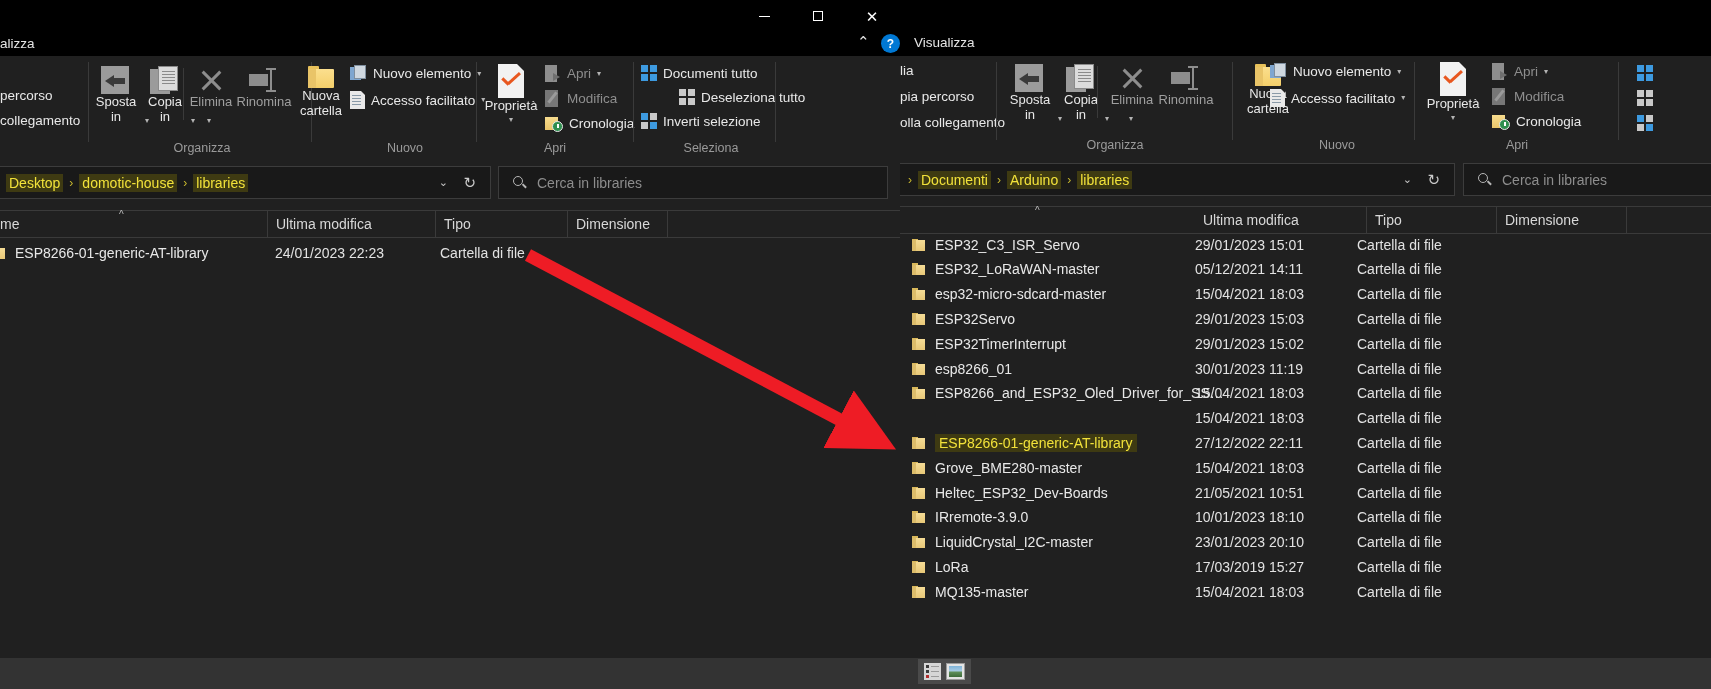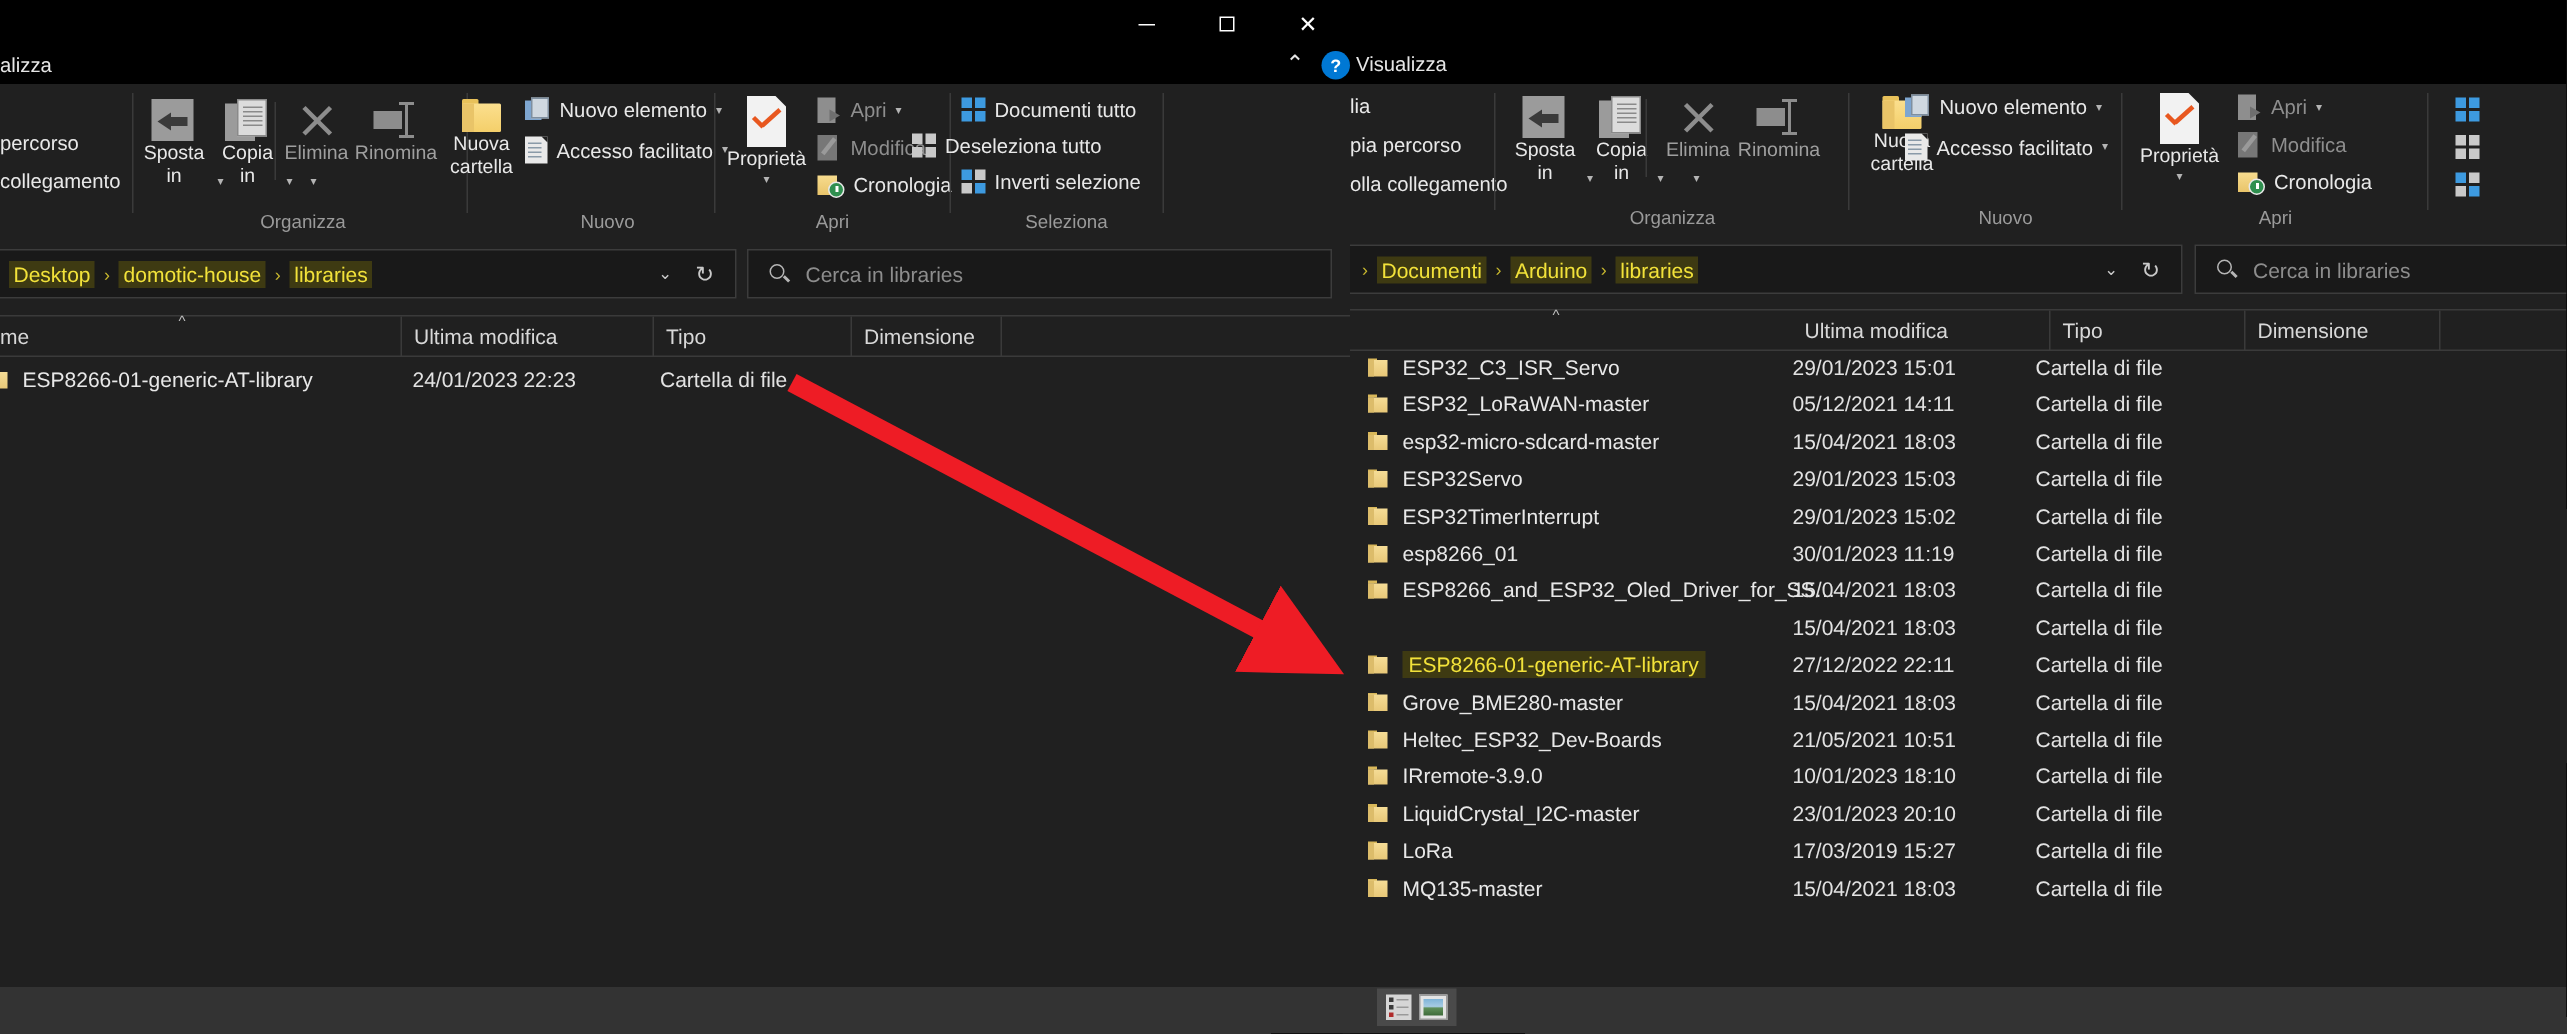--- a/index.html
+++ b/index.html
@@ -200,21 +200,21 @@
   .arrow-svg { position:absolute; left:0; top:0; pointer-events:none; }
 </style>
 </head>
 <body>
 
 <div id="root">
 
   <div class="window" style="left:895px; top:0; width:816px; height:689px; background:#202020;">
 
     <div style="position:absolute; left:0; top:0; width:816px; height:56px; background:#000;"></div>
-    <div class="menuitem" style="left:9px; top:31px;">Visualizza</div>
+    <div class="menuitem" style="left:19px; top:31px;">Visualizza</div>
 
     <div class="ribbon" style="position:absolute; left:0; top:56px; width:816px; height:101px;">
 
       <div class="leftcut" style="left:5px; top:7px;">lia</div>
       <div class="leftcut" style="left:5px; top:33px;">pia percorso</div>
       <div class="leftcut" style="left:5px; top:59px;">olla collegamento</div>
 
       <div class="ribbon-sep" style="left:101px; top:6px; height:78px;"></div>
 
       <div class="bigbtn" style="left:1000px;"></div>
@@ -693,21 +693,21 @@
 
       <div class="smallbtn" style="left:641px; top:9px;">
         <span class="sel-all-ico">
             <i class="sq-a"></i>
             <i class="sq-b"></i>
             <i class="sq-c"></i>
             <i class="sq-d"></i>
           </span>
         <span class="lbl">Documenti tutto</span>
       </div>
-      <div class="smallbtn" style="left:608px; top:33px;align-items:center;">
+      <div class="smallbtn" style="left:679px; top:33px;align-items:center;">
         <span class="sel-all-ico gray">
             <i class="sq-a g"></i>
             <i class="sq-b g"></i>
             <i class="sq-c g"></i>
             <i class="sq-d g"></i>
           </span>
         <span class="lbl">Deseleziona tutto</span>
       </div>
       <div class="smallbtn" style="left:641px; top:57px;">
         <span class="sel-all-ico">

